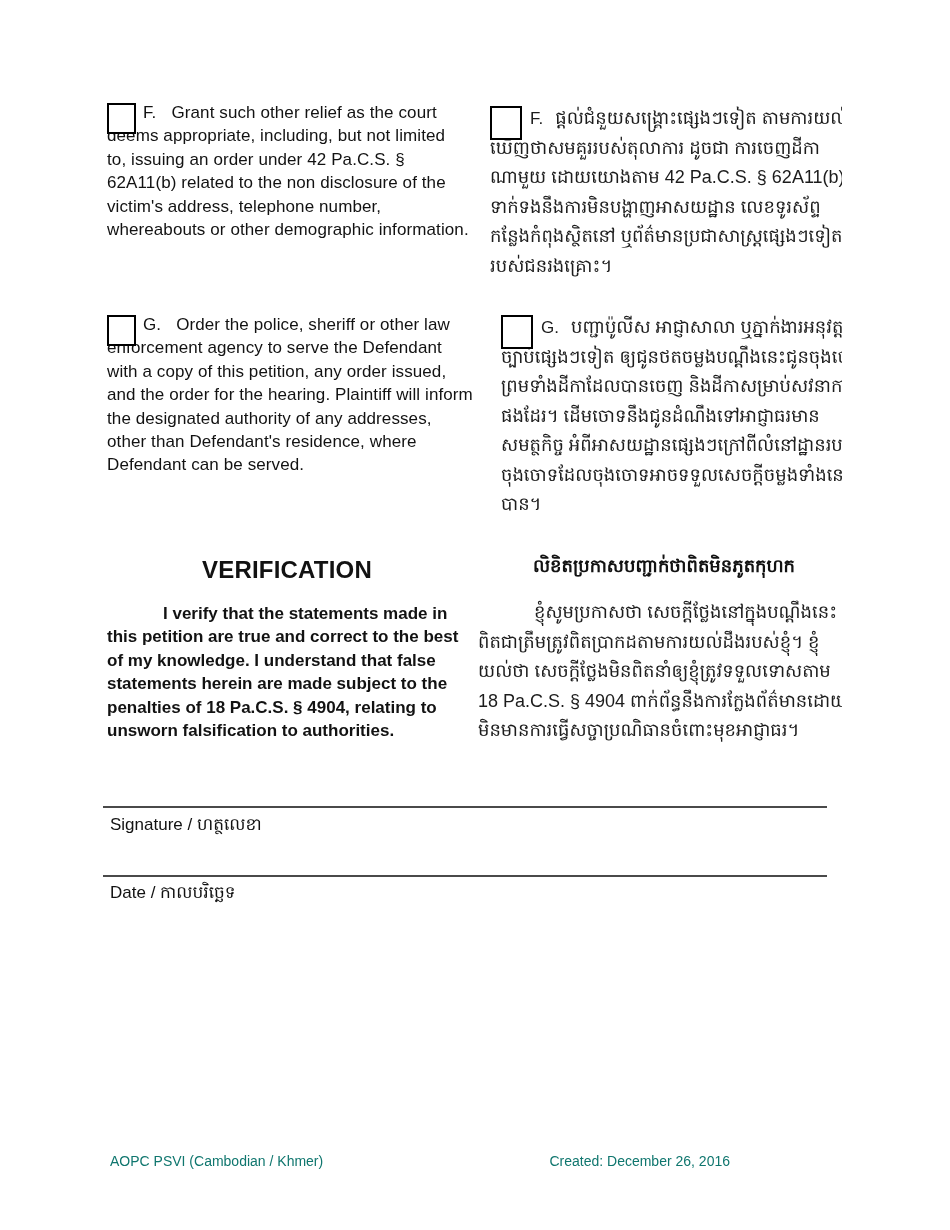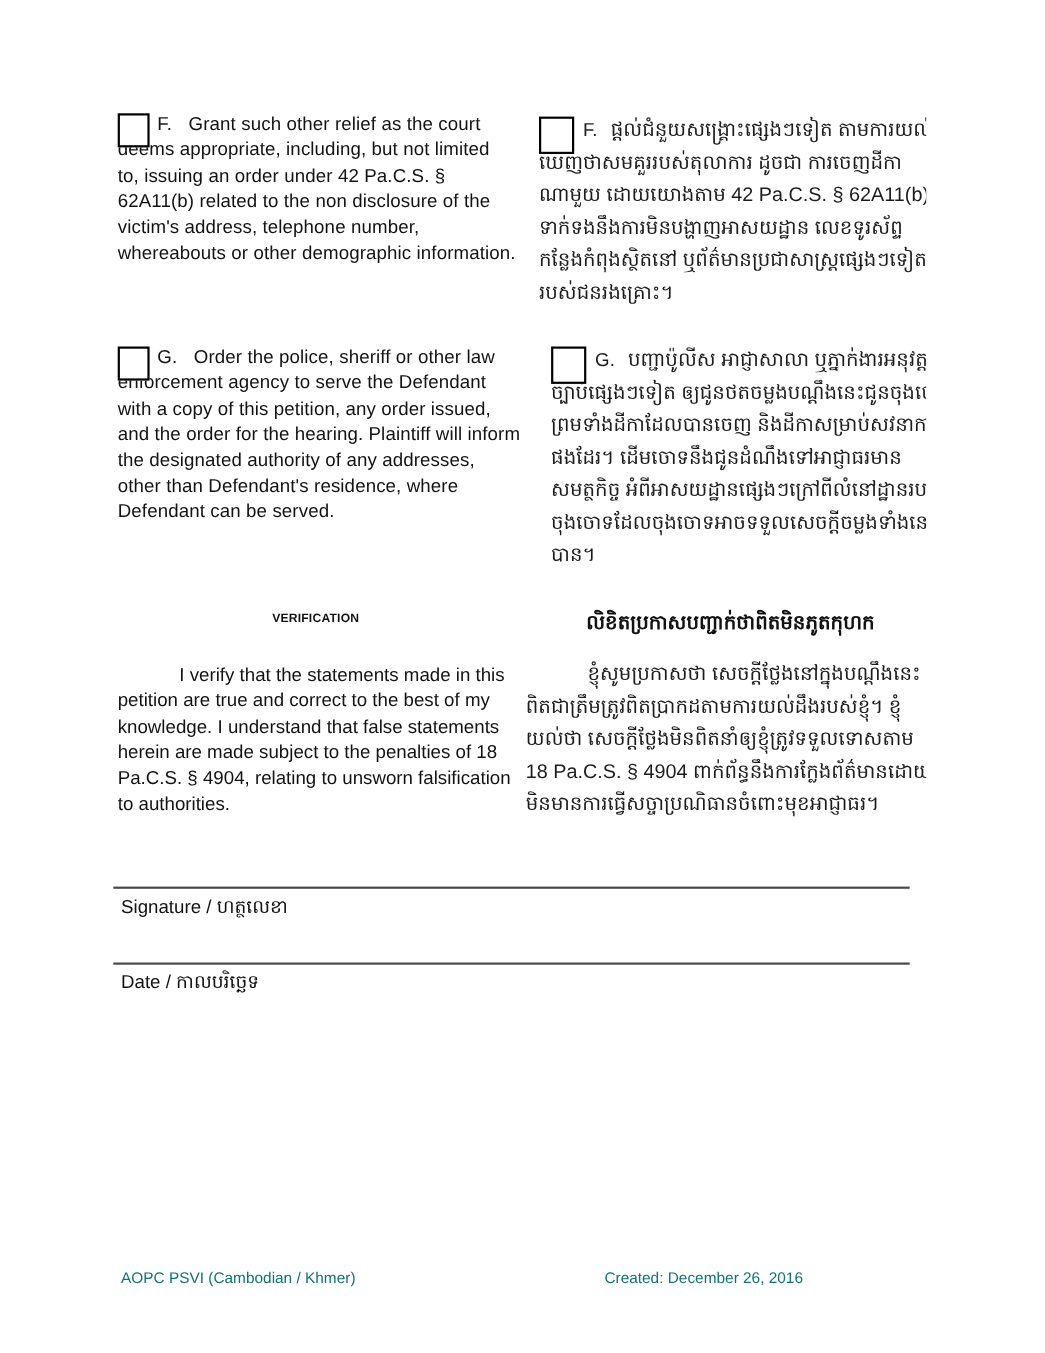--- a/index.html
+++ b/index.html
@@ -36,27 +36,28 @@
     line-height: 29.5px;
     text-indent: 40px;
     color: #1c1c1c;
   }
   .letter { margin-right: 15px; }
   .km-item .letter { font-size: 17px; margin-right: 12px; }
   .heading {
     font-weight: bold;
     text-align: center;
   }
-  .heading.en { font-size: 11px; letter-spacing: 0.2px; }
+  .heading.en { font-size: 24px; letter-spacing: 0.2px; }
   .heading.km { font-size: 18px; }
   .verif-body-en {
     font-size: 17px;
     line-height: 23.4px;
     text-indent: 56px;
     margin: 0;
+    font-weight: bold;
   }
   .verif-body-km {
     font-size: 18px;
     line-height: 29.5px;
     text-indent: 56px;
     margin: 0;
     color: #1c1c1c;
   }
   .rule {
     position: absolute;

